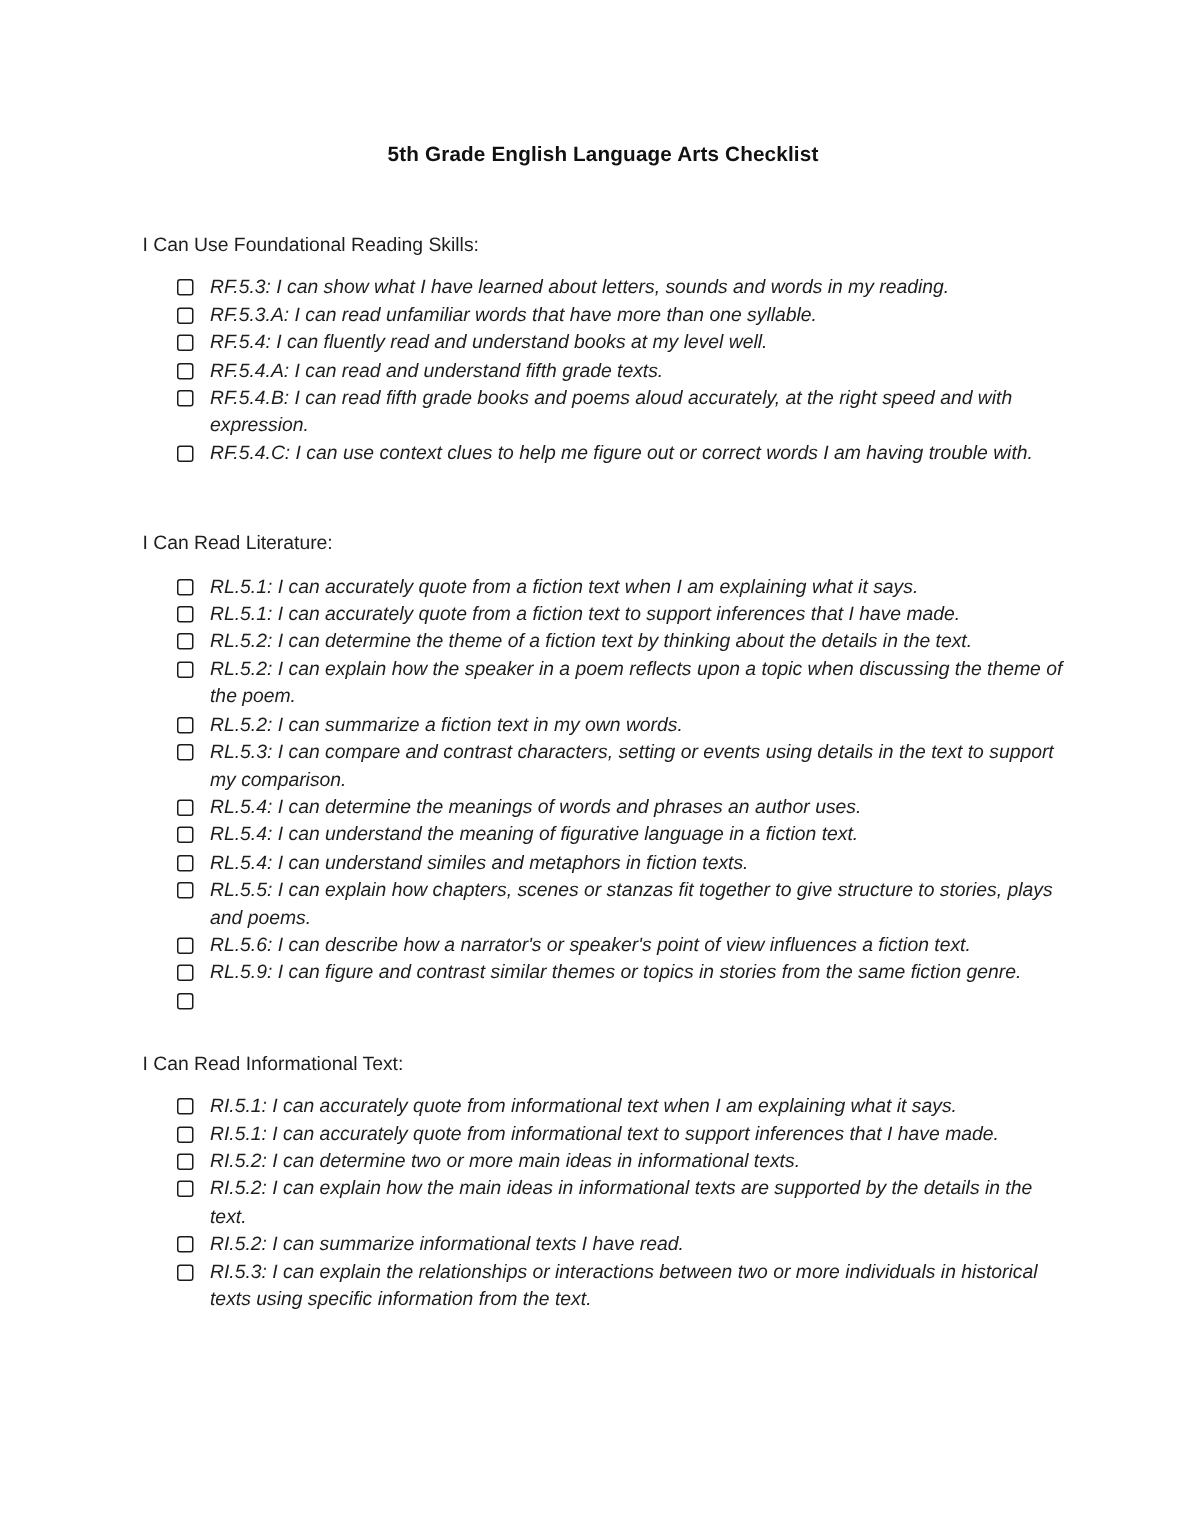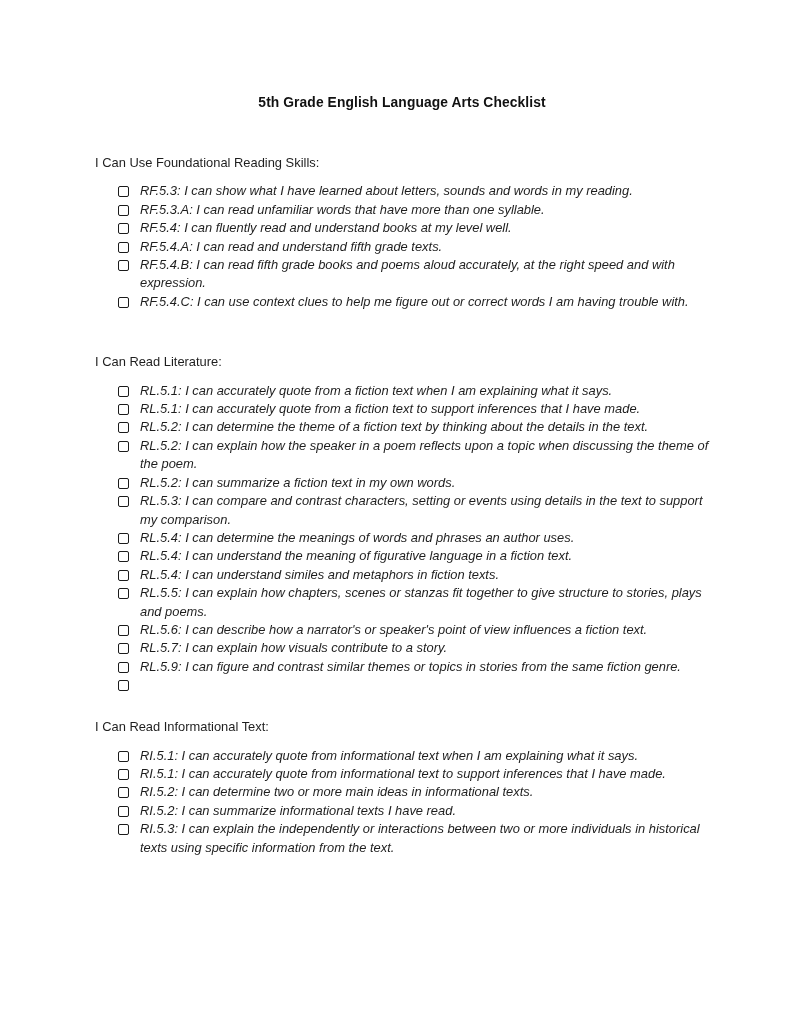--- a/index.html
+++ b/index.html
@@ -144,24 +144,20 @@
       <li class="check-item">
         <span class="cb"></span>
         <span>RL.5.5: I can explain how chapters, scenes or stanzas fit together to give structure to stories, plays and poems.</span>
       </li>
       <li class="check-item">
         <span class="cb"></span>
         <span>RL.5.6: I can describe how a narrator's or speaker's point of view influences a fiction text.</span>
       </li>
       <li class="check-item">
         <span class="cb"></span>
-        <span>RL.5.7: I can explain how visuals contribute to a story.</span>
-      </li>
-      <li class="check-item">
-        <span class="cb"></span>
         <span>RL.5.9: I can figure and contrast similar themes or topics in stories from the same fiction genre.</span>
       </li>
       <li class="check-item">
         <span class="cb"></span>
       </li>
     </ul>
   </div>
 
   <div class="section">
     <h2 class="sec-heading">I Can Read Informational Text:</h2>
@@ -173,22 +169,26 @@
       <li class="check-item">
         <span class="cb"></span>
         <span>RI.5.1: I can accurately quote from informational text to support inferences that I have made.</span>
       </li>
       <li class="check-item">
         <span class="cb"></span>
         <span>RI.5.2: I can determine two or more main ideas in informational texts.</span>
       </li>
       <li class="check-item">
         <span class="cb"></span>
+        <span>RI.5.2: I can explain how the main ideas in informational texts are supported by the details in the text.</span>
+      </li>
+      <li class="check-item">
+        <span class="cb"></span>
         <span>RI.5.2: I can summarize informational texts I have read.</span>
       </li>
       <li class="check-item">
         <span class="cb"></span>
-        <span>RI.5.3: I can explain the independently or interactions between two or more individuals in historical texts using specific information from the text.</span>
+        <span>RI.5.3: I can explain the relationships or interactions between two or more individuals in historical texts using specific information from the text.</span>
       </li>
     </ul>
   </div>
 
 </div>
 
 </body></html>

